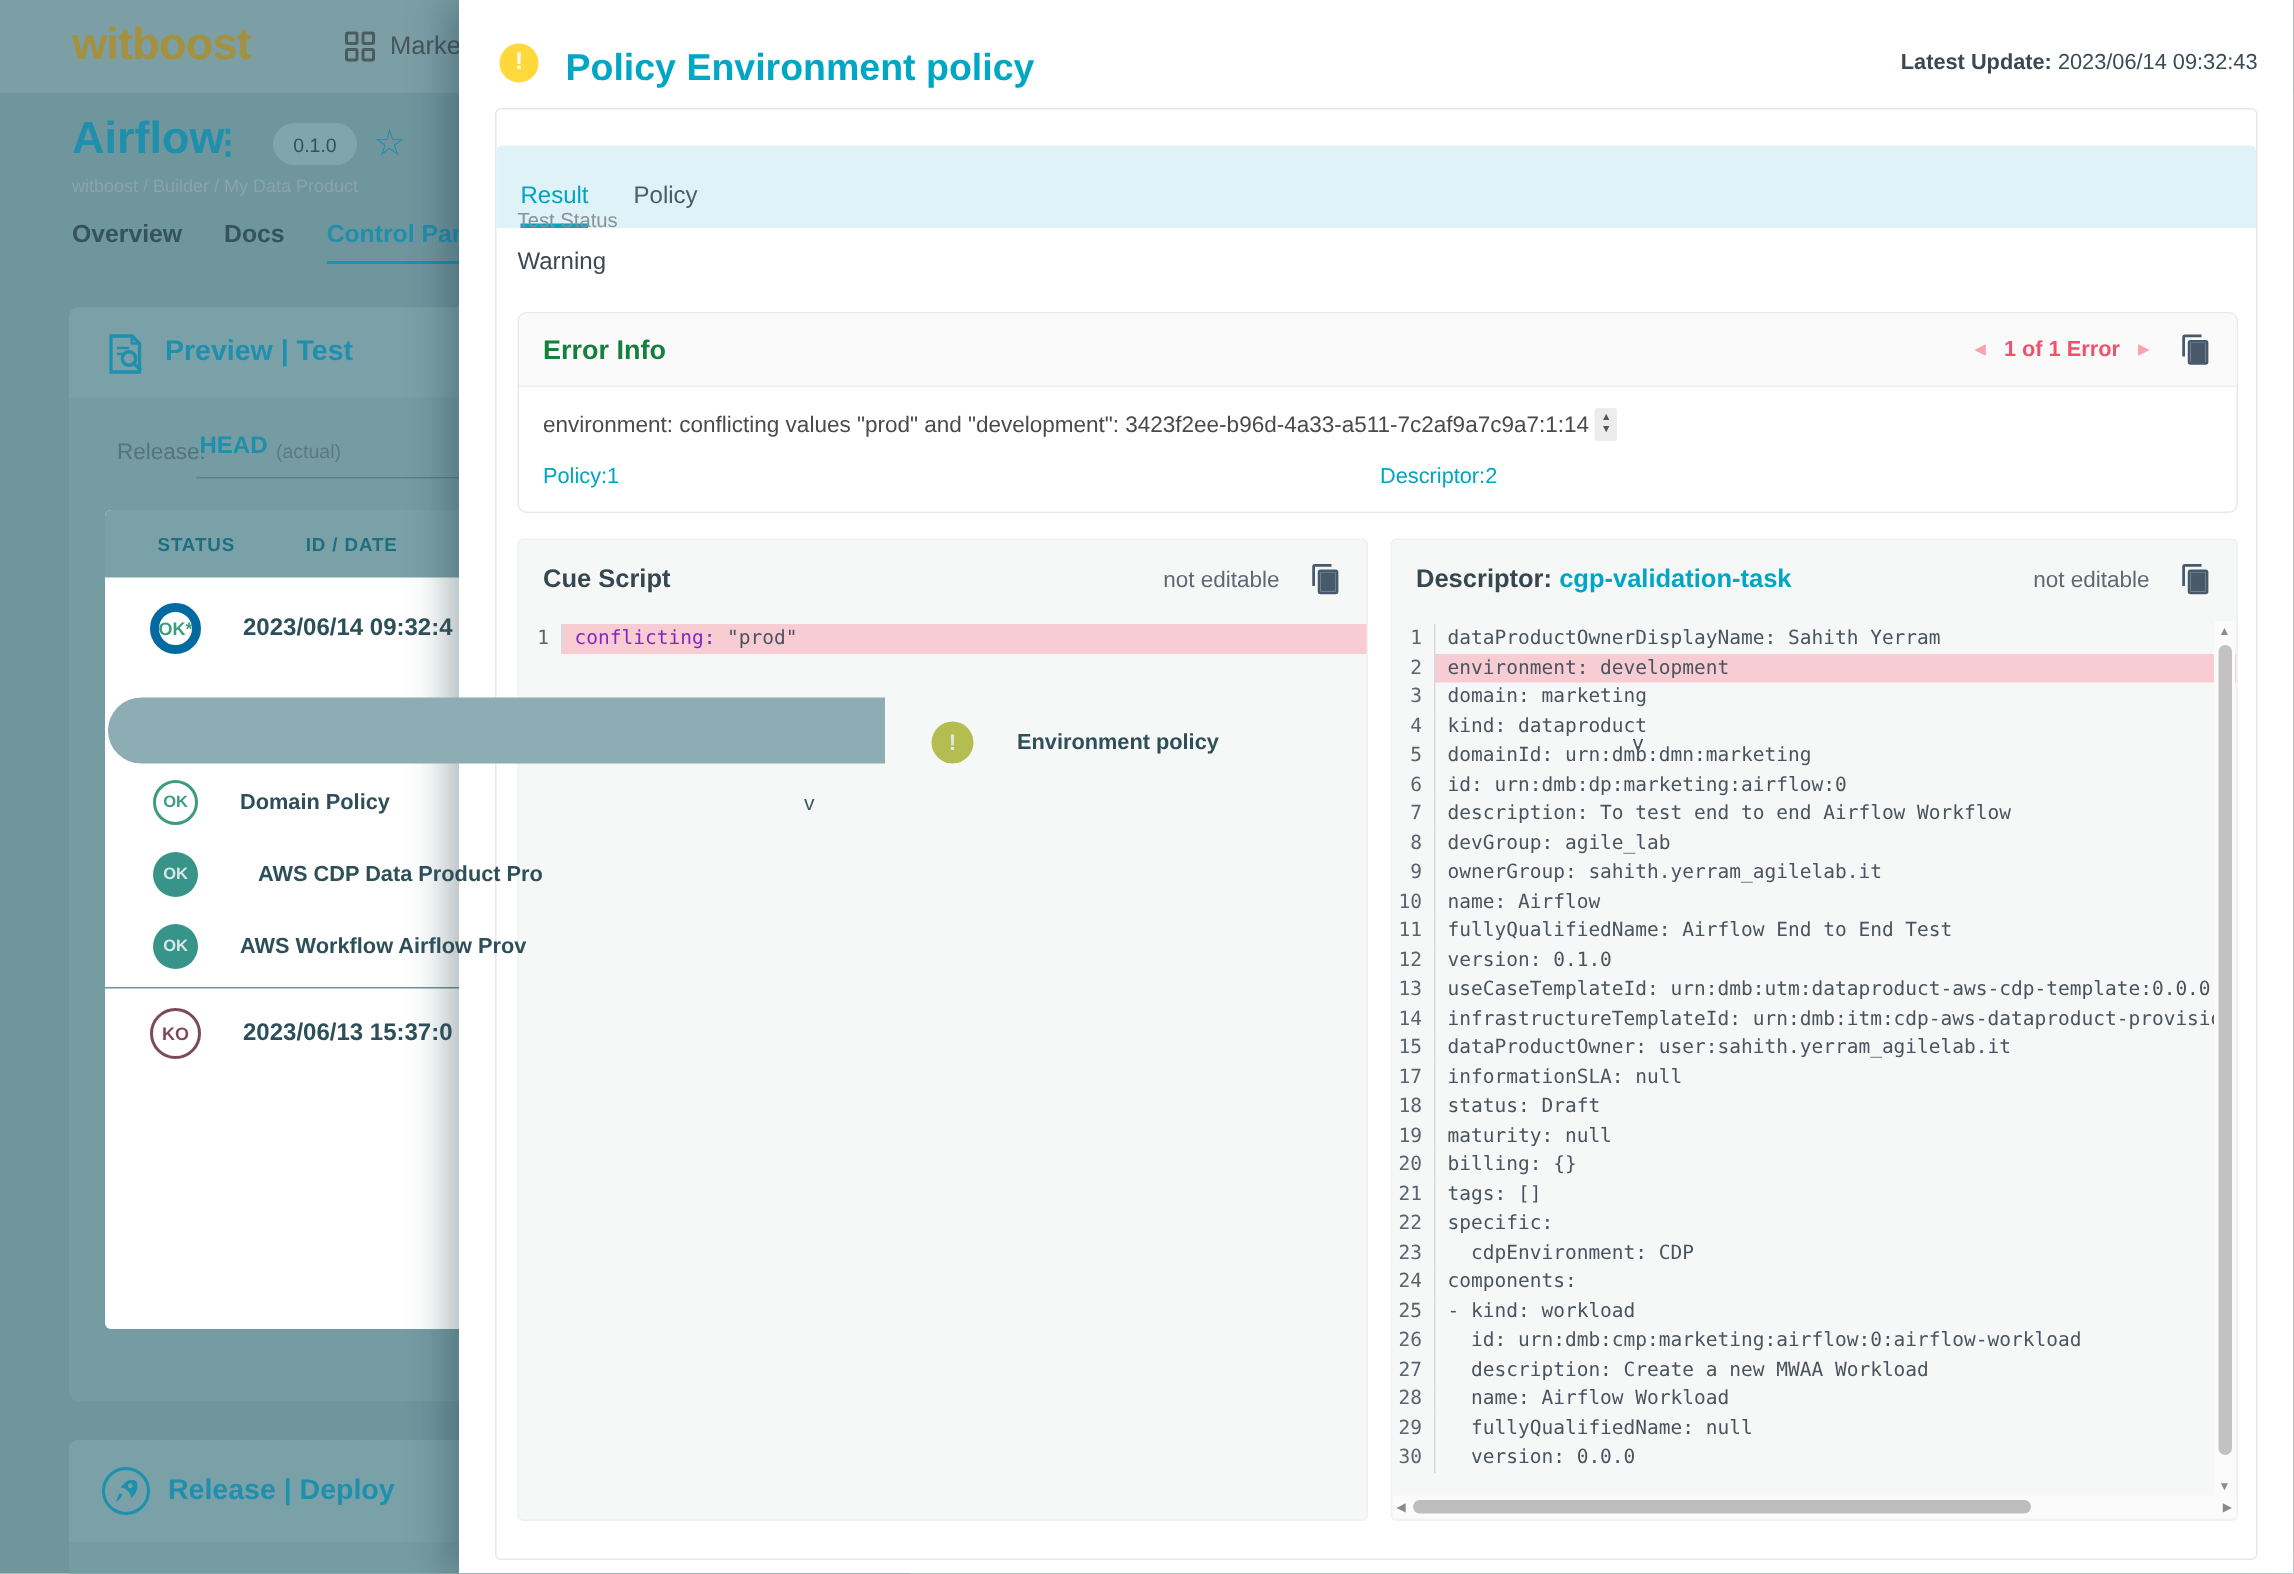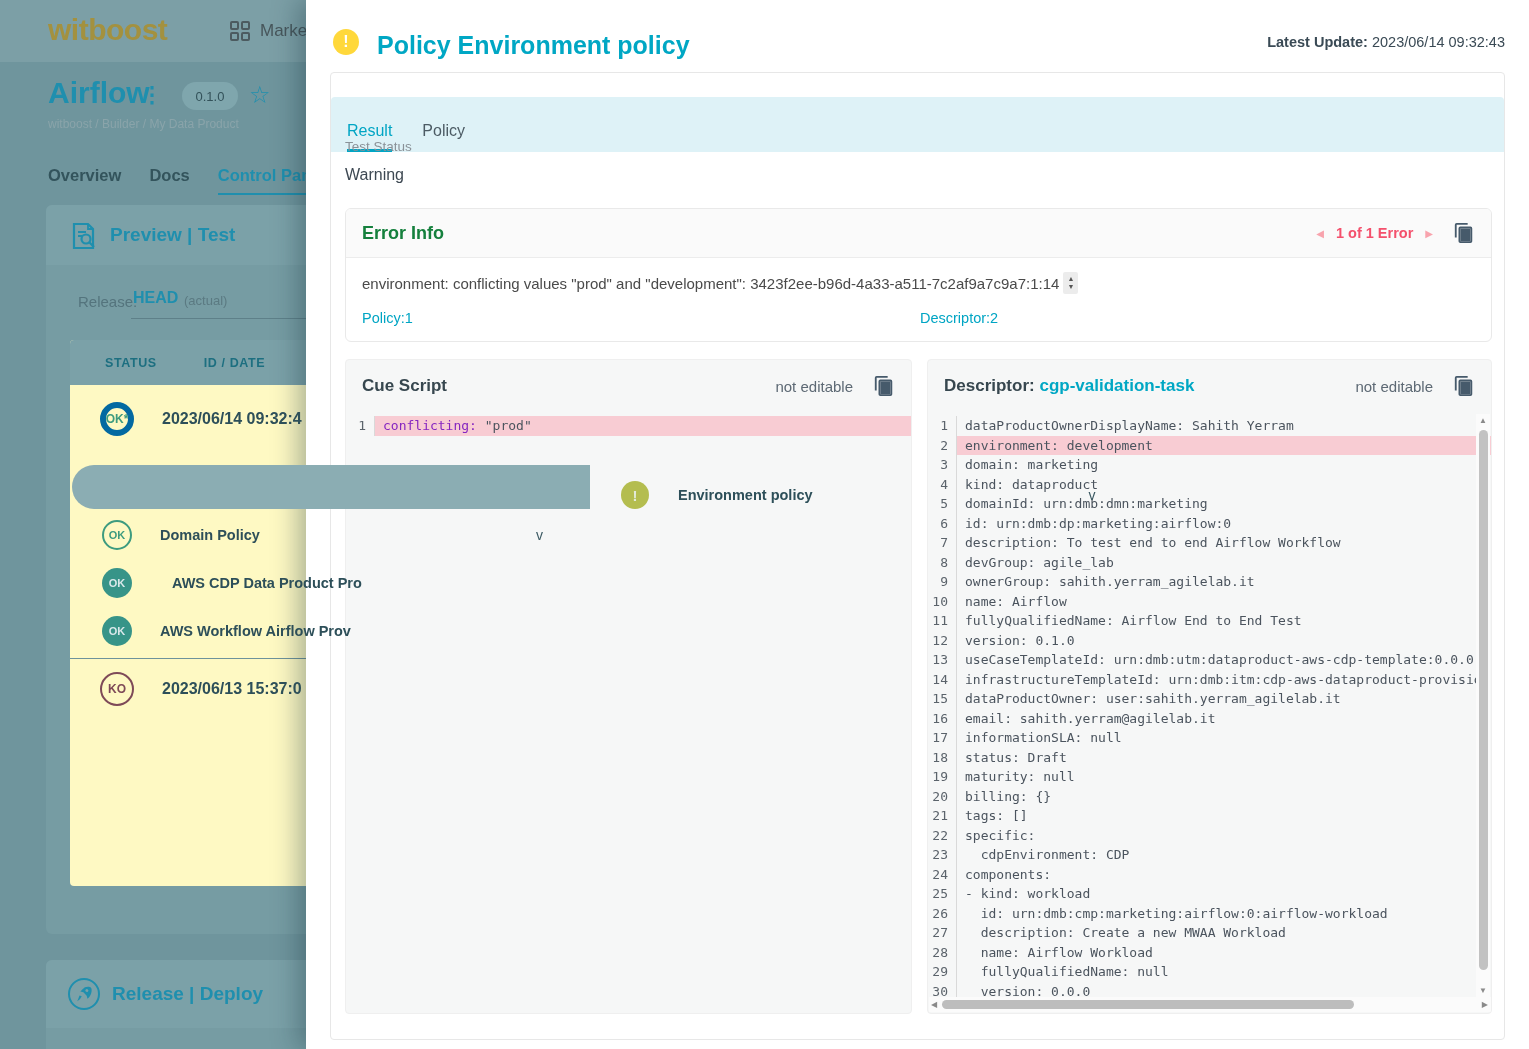--- a/index.html
+++ b/index.html
@@ -13,34 +13,34 @@
   .logo { position:absolute; left:48px; top:13px; font-size:30px; font-weight:bold; letter-spacing:-0.5px; color:#a3913f; }
   .grid-icon { position:absolute; left:230px; top:21px; width:20px; height:20px; display:grid; grid-template-columns:9px 9px; grid-template-rows:9px 9px; gap:2px; }
   .grid-icon span { border:2px solid #4c5b60; border-radius:2px; }
   .mk-label { position:absolute; left:260px; top:21px; font-size:17px; color:#47565b; }
 
   .dp-title { position:absolute; left:48px; top:76px; font-size:30px; font-weight:bold; color:#1f8fae; }
   .kebab { position:absolute; left:141px; top:82px; font-size:22px; font-weight:bold; color:#1f8fae; }
   .ver-chip { position:absolute; left:182px; top:82px; width:56px; height:28px; border-radius:14px; background:#7fa6ad; color:#33525a; font-size:13px; display:flex; align-items:center; justify-content:center; }
   .star { position:absolute; left:249px; top:81px; font-size:24px; color:#1f8fae; }
   .crumbs { position:absolute; left:48px; top:117px; font-size:12px; color:#8aa4aa; white-space:nowrap; }
-  .bg-tabs { position:absolute; left:48px; top:166px; display:flex; gap:28px; font-size:16.5px; font-weight:bold; white-space:nowrap; }
+  .bg-tabs { position:absolute; left:48px; top:147px; display:flex; gap:28px; font-size:16.5px; font-weight:bold; white-space:nowrap; }
   .bg-tab { color:#33545c; padding-bottom:8px; }
   .bg-tab.active { color:#1f8fae; border-bottom:2.5px solid #1f8fae; }
 
   .prev-card { position:absolute; left:46px; top:205px; width:560px; height:729px; background:#769ca3; border-radius:6px; }
   .prev-head { position:absolute; left:0; top:0; width:100%; height:60px; background:#7ba1a8; border-radius:6px 6px 0 0; display:flex; align-items:center; }
   .prev-title { font-size:19px; font-weight:bold; color:#1f8fae; margin-left:64px; }
   .doc-icon { position:absolute; left:22px; top:15px; }
   .rel-row { position:absolute; left:32px; top:88px; font-size:15px; color:#54747d; }
   .rel-head { position:absolute; left:87px; top:84px; font-size:16px; font-weight:bold; color:#1f8fae; }
   .rel-note { position:absolute; left:138px; top:88px; font-size:13px; color:#5b7a82; }
   .rel-line { position:absolute; left:85px; top:113px; width:430px; border-bottom:1px solid #5e8089; }
 
-  .run-table { position:absolute; left:24px; top:135px; width:520px; height:546px; background:#fef9c3; border-radius:4px; }
+  .run-table { position:absolute; left:24px; top:135px; width:520px; height:546px; background:#ffffff; border-radius:4px; }
   .run-thead { height:45px; background:#7ba1a8; border-radius:4px 4px 0 0; display:flex; align-items:center; font-size:12.5px; font-weight:bold; letter-spacing:0.6px; color:#1d6f80; }
   .th-status { margin-left:35px; } .th-id { margin-left:47px; }
   .badge { border-radius:50%; display:flex; align-items:center; justify-content:center; font-weight:bold; flex:none; }
   .b-ok-outline { width:34px; height:34px; border:6px solid #0369a1; color:#3d9b7f; font-size:12px; }
   .b-ok-sm-outline { width:30px; height:30px; border:2px solid #3d9b7f; color:#3d9b7f; font-size:11px; }
   .b-ok-filled { width:30px; height:30px; background:#379488; color:#d9e8ea; font-size:11px; }
   .b-warn { width:28px; height:28px; background:#b4bd4f; color:#e3ead9; font-size:15px; }
   .b-ko { width:34px; height:34px; border:2px solid #7e4a58; color:#7e4a58; font-size:12px; }
   .run-row { position:absolute; left:0; display:flex; align-items:center; }
   .run-date { font-size:16px; font-weight:bold; color:#2d4f59; white-space:nowrap; }
@@ -344,24 +344,20 @@
             </div>
             <div class="dline">
               <span class="ln">14</span>
               <span class="lt">infrastructureTemplateId: urn:dmb:itm:cdp-aws-dataproduct-provisio</span>
             </div>
             <div class="dline">
               <span class="ln">15</span>
               <span class="lt">dataProductOwner: user:sahith.yerram_agilelab.it</span>
             </div>
             <div class="dline">
-              <span class="ln">16</span>
-              <span class="lt">email: sahith.yerram@agilelab.it</span>
-            </div>
-            <div class="dline">
               <span class="ln">17</span>
               <span class="lt">informationSLA: null</span>
             </div>
             <div class="dline">
               <span class="ln">18</span>
               <span class="lt">status: Draft</span>
             </div>
             <div class="dline">
               <span class="ln">19</span>
               <span class="lt">maturity: null</span>

